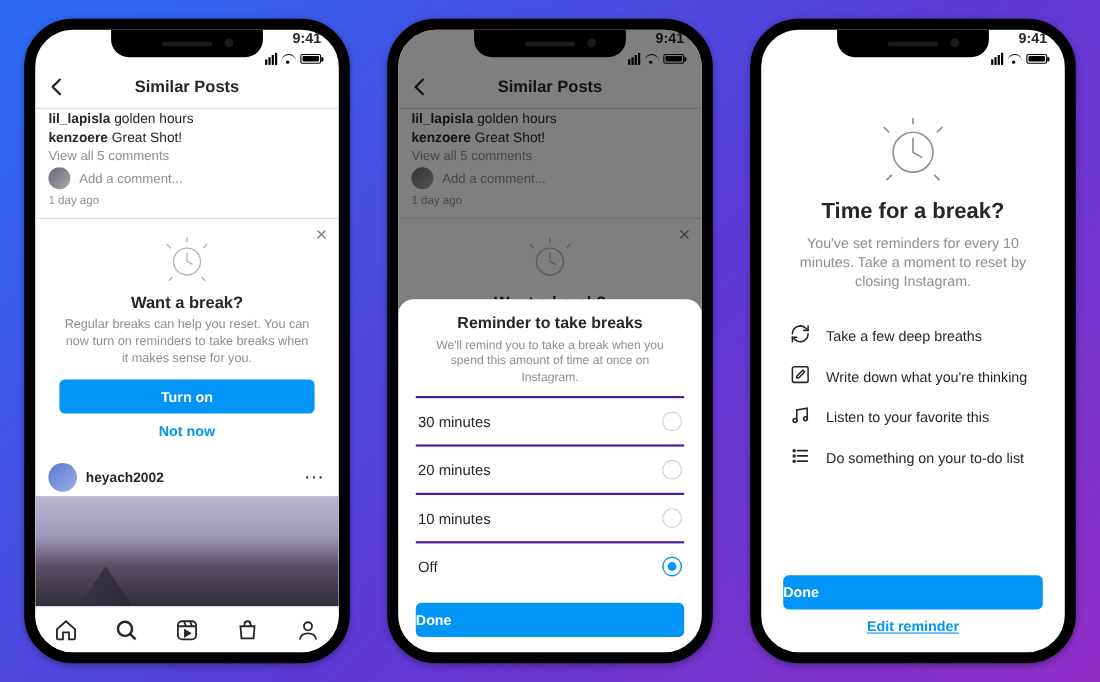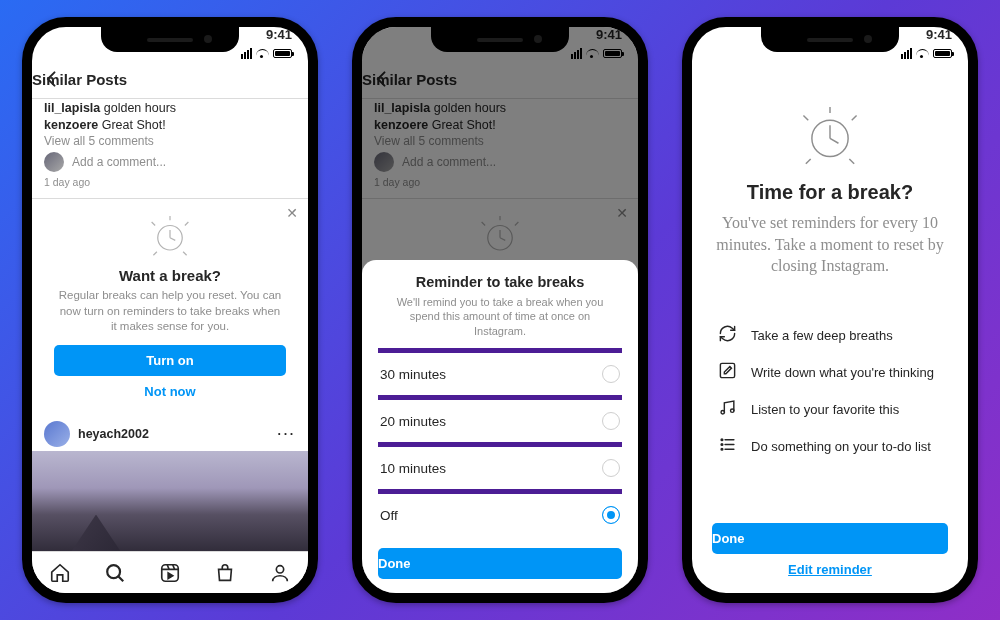--- a/index.html
+++ b/index.html
@@ -53,21 +53,21 @@
   .sig { display:inline-flex; align-items:flex-end; gap:1px; }
   .sig span { width:2px; background:#000; display:inline-block; }
   .sig span:nth-child(1){height:5px}.sig span:nth-child(2){height:7px}.sig span:nth-child(3){height:9px}.sig span:nth-child(4){height:11px}
   .wifi { width:13px; height:10px; border:1.5px solid #000; border-bottom:none; border-left:none; border-right:none; border-radius:10px 10px 0 0; position:relative; }
   .wifi::after{content:"";position:absolute;left:4px;top:5px;width:3px;height:3px;background:#000;border-radius:50%;}
   .batt { width:19px;height:9px;border:1px solid #000;border-radius:2px;position:relative;display:inline-block;}
   .batt::before{content:"";position:absolute;left:1px;top:1px;width:15px;height:5px;background:#000;border-radius:1px;}
   .batt::after{content:"";position:absolute;right:-3px;top:2px;width:2px;height:4px;background:#000;border-radius:0 1px 1px 0;}
 
   .nav-header {
-    height:38px; display:flex; align-items:center; 
+    height:38px; display:flex; align-items:center; justify-content:center;
     position:relative; border-bottom:1px solid var(--sep); font-weight:600; font-size:15px;
   }
   .back-chevron { position:absolute; left:10px; top:8px; }
   .back-chevron svg { width:20px; height:20px; }
 
   .feed { flex:1; overflow:hidden; font-size:12.5px; }
   .comment-line { padding: 2px 12px 1px; }
   .comment-line .u { font-weight:600; }
   .view-all { color:var(--grey-text); padding:1px 12px 0; font-size:12px;}
   .add-comment { display:flex; align-items:center; gap:8px; padding:4px 12px 0;}
@@ -113,31 +113,31 @@
   .bg-snapshot { filter: none; }
   .sheet {
     position:absolute; left:0; right:0; bottom:0; z-index:20;
     background:#fff; border-radius:14px 14px 0 0;
     padding:14px 16px 12px;
   }
   .sheet-title { font-weight:600; text-align:center; font-size:14.5px; }
   .sheet-sub { color:var(--grey-text); font-size:11px; text-align:center; padding:5px 6px 10px; line-height:1.3;}
   .opt {
     display:flex; align-items:center; justify-content:space-between;
-    padding:12px 2px; border-top:5px solid #4c1d95; font-size:13.5px;
+    padding:12px 2px; border-top:2px solid #4c1d95; font-size:13.5px;
   }
   .radio { width:18px;height:18px;border-radius:50%;border:1.5px solid #cfcfcf;}
   .radio.on { border-color:var(--ig-blue); background:var(--ig-blue); box-shadow: inset 0 0 0 4px #fff; }
 
   
   .break-screen {
     padding: 26px 22px 0; text-align:center;
   }
   .break-title { font-weight:600; font-size:20px; margin-top:10px;}
-  .break-sub { color:var(--grey-text); font-size:16px; line-height:1.35; margin:8px 0 38px;font-family:Liberation Serif, serif;}
+  .break-sub { color:var(--grey-text); font-size:13px; line-height:1.35; margin:8px 0 20px;}
   .tips { text-align:left; padding: 0 4px;}
   .tip { display:flex; align-items:flex-end; gap:14px; padding:9px 0; font-size:13px; font-weight:500;}
   .tip svg { width:19px; height:19px; flex:0 0 19px;}
   .bottom-actions{
     position:absolute; left:16px; right:16px; bottom:12px;
   }
 
   svg { display:block; }
 </style>
 </head>

